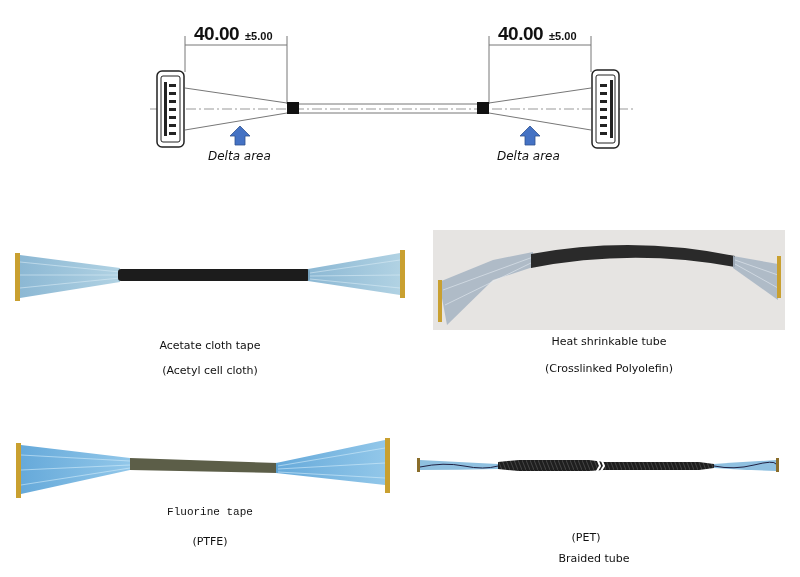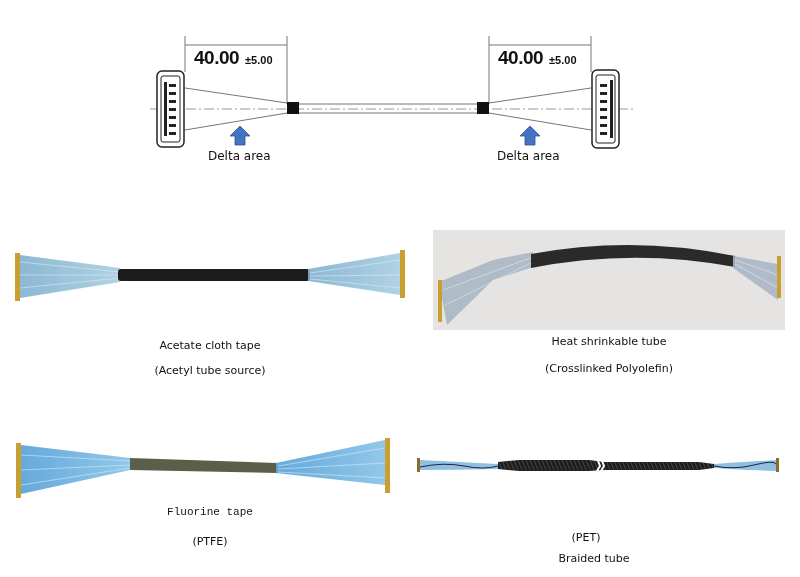--- a/index.html
+++ b/index.html
@@ -1,20 +1,20 @@
 <!DOCTYPE html>
 <html><head>
 <meta charset="utf-8">
 <style>
   html, body { margin:0; padding:0; background:#ffffff; }
   body { width:800px; height:577px; position:relative; overflow:hidden; font-family:"DejaVu Sans", sans-serif; color:#111; }
   .abs { position:absolute; }
-  .dim-text { font-family:"Liberation Sans", sans-serif; font-weight:bold; font-size:19px; color:#111; letter-spacing:-0.5px;margin-top:24px; }
+  .dim-text { font-family:"Liberation Sans", sans-serif; font-weight:bold; font-size:19px; color:#111; letter-spacing:-0.5px; }
   .tol { font-family:"Liberation Sans", sans-serif; font-size:11px; font-weight:bold; margin-left:6px; letter-spacing:0; }
-  .delta-label { font-size:12px; color:#111; }
+  .delta-label { font-size:12px; color:#111;font-style:italic; }
   .cap { font-size:11px; color:#111; text-align:center; white-space:nowrap; }
   svg { position:absolute; overflow:visible; }
 </style>
 </head>
 <body>
 
 <div>
   <svg width="800" height="180" style="left:0;top:0;">
 
     <line x1="150" y1="109" x2="635" y2="109" stroke="#999" stroke-width="1" stroke-dasharray="10,3,2,3"></line>
@@ -102,21 +102,21 @@
     <rect x="118" y="29" width="192" height="12" rx="3" fill="#1c1c1c"></rect>
     <polygon points="308,29 400,13 400,55 308,41" fill="url(#wireL)" opacity="0.9"></polygon>
     <g stroke="#d8ebf5" stroke-width="0.6">
         <line x1="310" y1="33" x2="400" y2="20"></line>
         <line x1="310" y1="36" x2="400" y2="35"></line>
         <line x1="310" y1="39" x2="400" y2="48"></line>
       </g>
     <rect x="400" y="10" width="5" height="48" fill="#c9a030"></rect>
   </svg>
   <div class="abs cap" style="left:0;width:420px;top:339px;">Acetate cloth tape</div>
-  <div class="abs cap" style="left:0;width:420px;top:364px;">(Acetyl tube source)</div>
+  <div class="abs cap" style="left:0;width:420px;top:364px;">(Acetyl cell cloth)</div>
 </div>
 
 <div>
   <div class="abs" style="left:433px;top:230px;width:352px;height:100px;background:#e6e4e2;"></div>
   <svg width="352" height="100" style="left:433px;top:230px;">
     <polygon points="6,52 60,30 100,22 100,37 60,50 14,95" fill="#a9b6c4" opacity="0.9"></polygon>
     <g stroke="#e4ebf2" stroke-width="0.6">
         <line x1="10" y1="60" x2="100" y2="27"></line>
         <line x1="12" y1="75" x2="100" y2="32"></line>
       </g>

